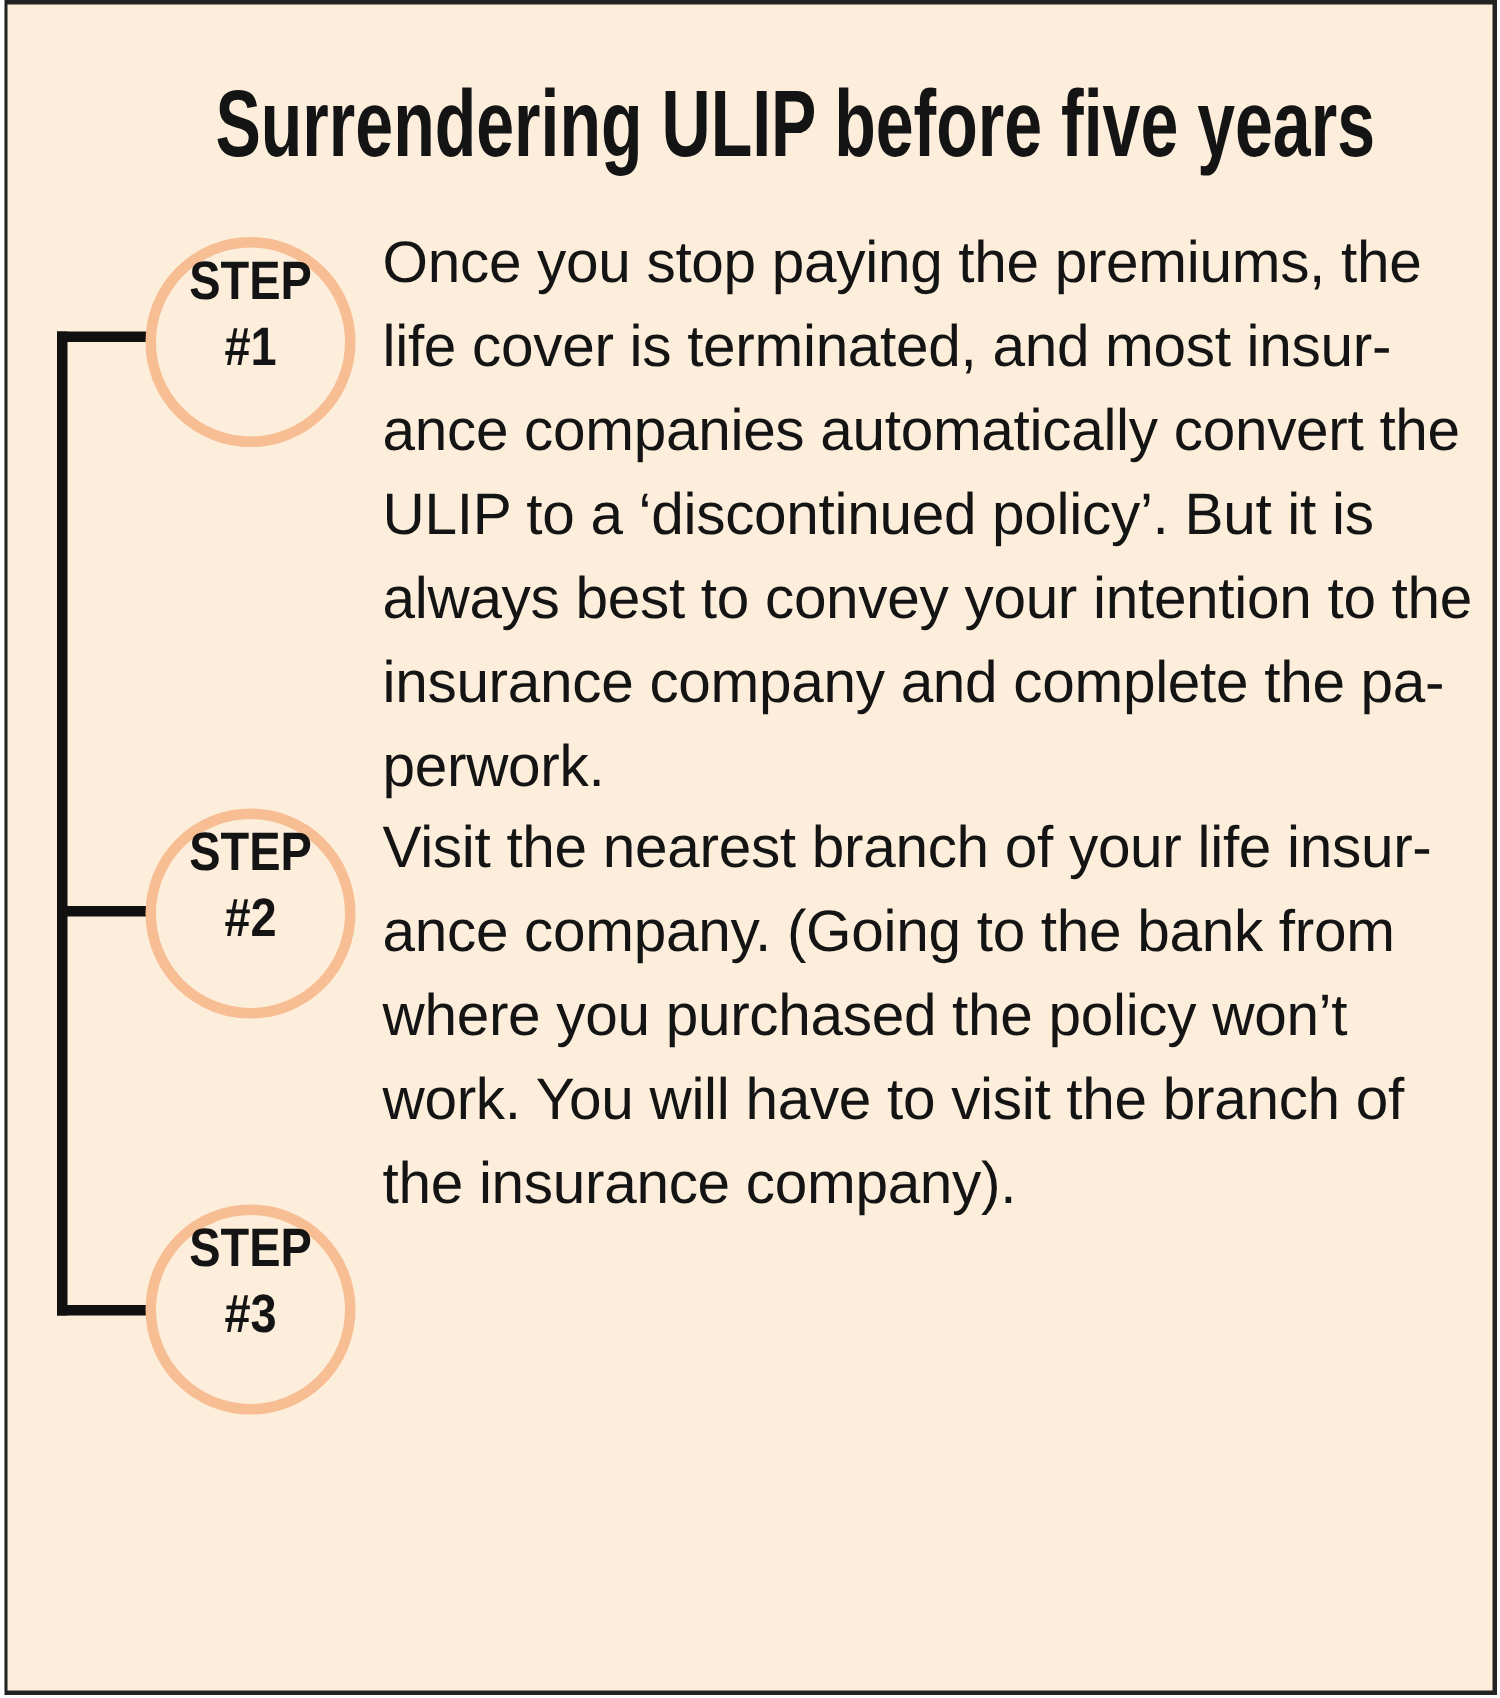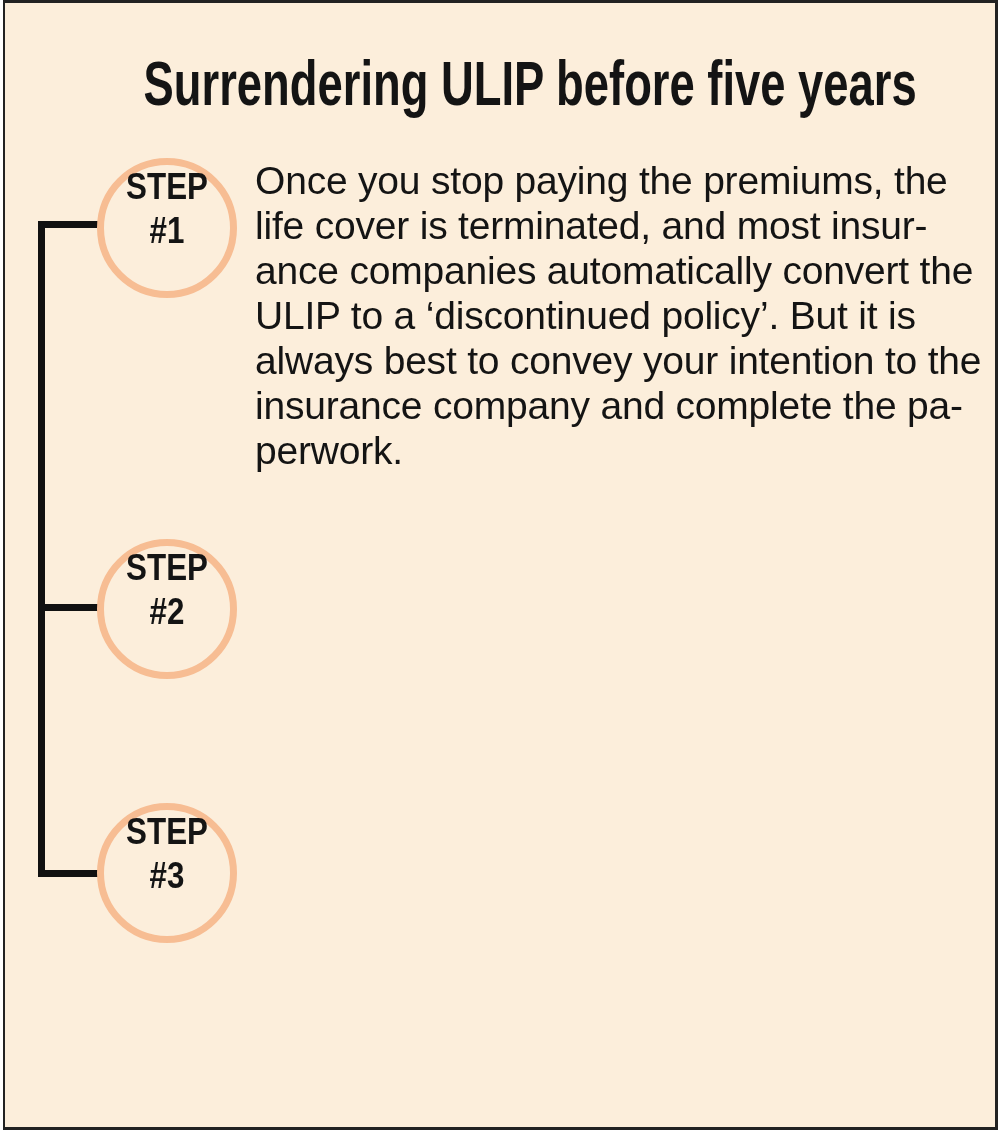--- a/index.html
+++ b/index.html
@@ -63,25 +63,24 @@
     line-height: 44px;
     text-align: center;
     color: var(--text);
     white-space: pre-line;
     transform: scaleX(0.87);
   }
   .para {
     position: absolute;
     left: 250px;
     font-size: 39px;
-    line-height: 45px;
+    line-height: 56px;
     color: var(--text);
     white-space: pre;
     letter-spacing: -0.2px;
-    margin-top: 10px;
   }
   .para1 { top: 145px; }
   .para2 { top: 535px; }
   .para3 { top: 805px; }
 </style>
 </head>
 <body>
 
 <div class="canvas">
 
@@ -101,19 +100,24 @@
 ance companies automatically convert the
 ULIP to a ‘discontinued policy’. But it is
 always best to convey your intention to the
 insurance company and complete the pa-
 perwork.</p>
 
   <div class="circle circle2">
     <span class="circle-label">STEP
 #2</span>
   </div>
+  <p class="para para2">Visit the nearest branch of your life insur-
+ance company. (Going to the bank from
+where you purchased the policy won’t
+work. You will have to visit the branch of
+the insurance company).</p>
 
   <div class="circle circle3">
     <span class="circle-label">STEP
 #3</span>
   </div>
 
 </div>
 
 </body></html>

